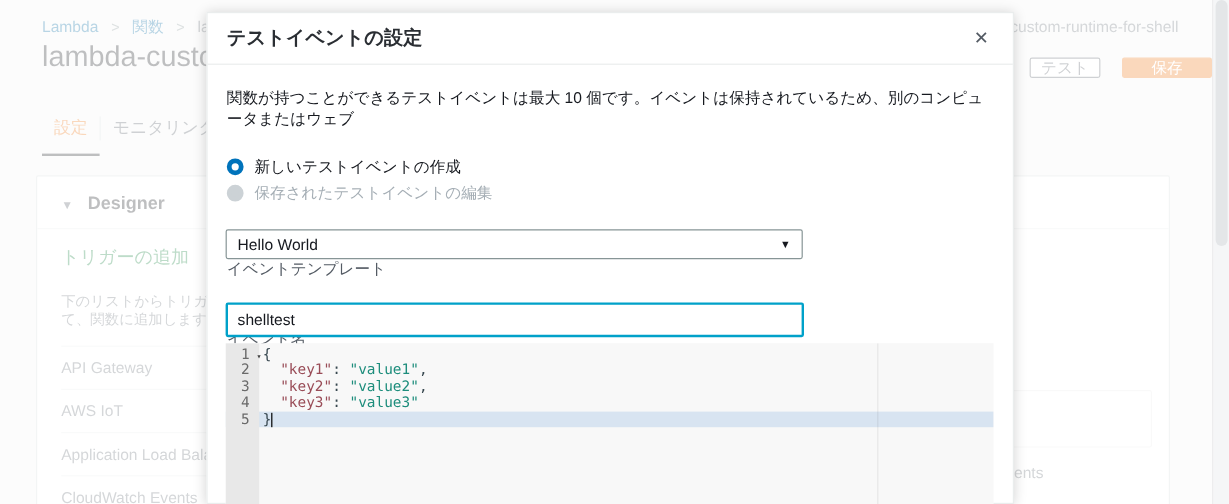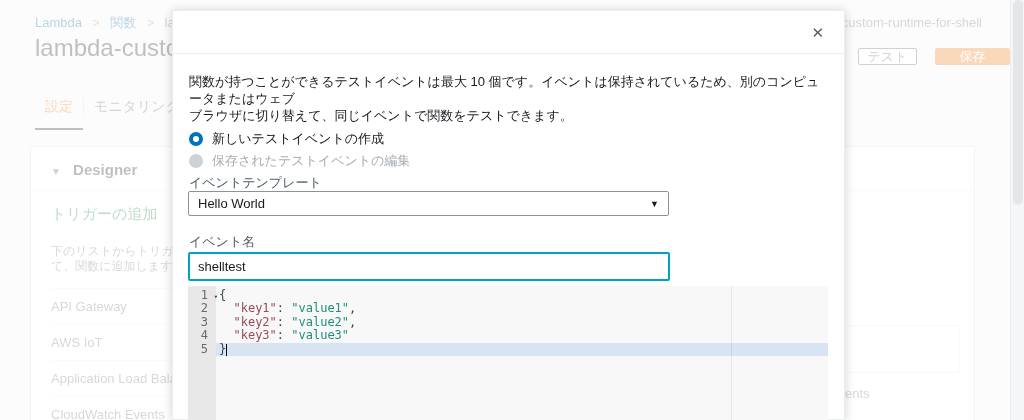--- a/index.html
+++ b/index.html
@@ -51,21 +51,21 @@
   .modal-close { margin-left:auto; font-size:15px; color:#545b64; cursor:pointer; padding:4px; line-height:1; }
   .modal-desc { position:absolute; left:16px; top:62px; width:642px; font-size:13px; color:#16191f; line-height:17px; }
   .radio-row { position:absolute; left:16px; display:flex; align-items:center; font-size:13px; }
   .radio-row-1 { top:119px; }
   .radio-row-2 { top:141px; }
   .radio-dot { width:14px; height:14px; border-radius:50%; margin-right:9px; flex:0 0 auto; }
   .radio-on { background:#fff; border:4.5px solid #0073bb; }
   .radio-off { background:#ccd2d6; border:4.5px solid #ccd2d6; }
   .radio-label-on { color:#16191f; }
   .radio-label-off { color:#a5aeb5; }
-  .field-label { position:absolute; left:16px; font-size:13px; color:#545b64; }
+  .field-label { position:absolute; left:16px; font-size:13px; color:#545b64;margin-top:41px; }
   .lbl-template { top:163px; }
   .lbl-name { top:222px;text-align:center; }
   .select-box { position:absolute; left:15px; top:180px; width:481px; height:25px; background:#fff;
                 border:1px solid #879596; border-radius:2px; display:flex; align-items:center;
                 padding:0 9px; font-size:13px; color:#16191f; cursor:pointer; }
   .select-caret { margin-left:auto; font-size:9px; color:#16191f; }
   .name-input { position:absolute; left:15px; top:241px; width:482px; height:29px;
                 border:2px solid #00a1c9; border-radius:2px; padding:0 8px; font-size:13px;
                 color:#16191f; font-family:"Liberation Sans","DejaVu Sans",sans-serif; outline:none; }
   
@@ -137,26 +137,26 @@
 
 <div class="overlay"></div>
 
 <div class="scrollbar">
   <div class="scroll-thumb"></div>
 </div>
 
 <div class="modal">
 
   <div class="modal-header">
+    <div class="modal-title">テストイベントの設定</div>
     <div class="modal-close">✕</div>
   </div>
 
   <div class="modal-desc">
     <div>関数が持つことができるテストイベントは最大 10 個です。イベントは保持されているため、別のコンピュータまたはウェブ</div>
-    <div>ブラウザに切り替えて、同じイベントで関数をテストできます。</div>
   </div>
 
   <div class="radio-row radio-row-1">
     <span class="radio-dot radio-on"></span>
     <span class="radio-label-on">新しいテストイベントの作成</span>
   </div>
   <div class="radio-row radio-row-2">
     <span class="radio-dot radio-off"></span>
     <span class="radio-label-off">保存されたテストイベントの編集</span>
   </div>

